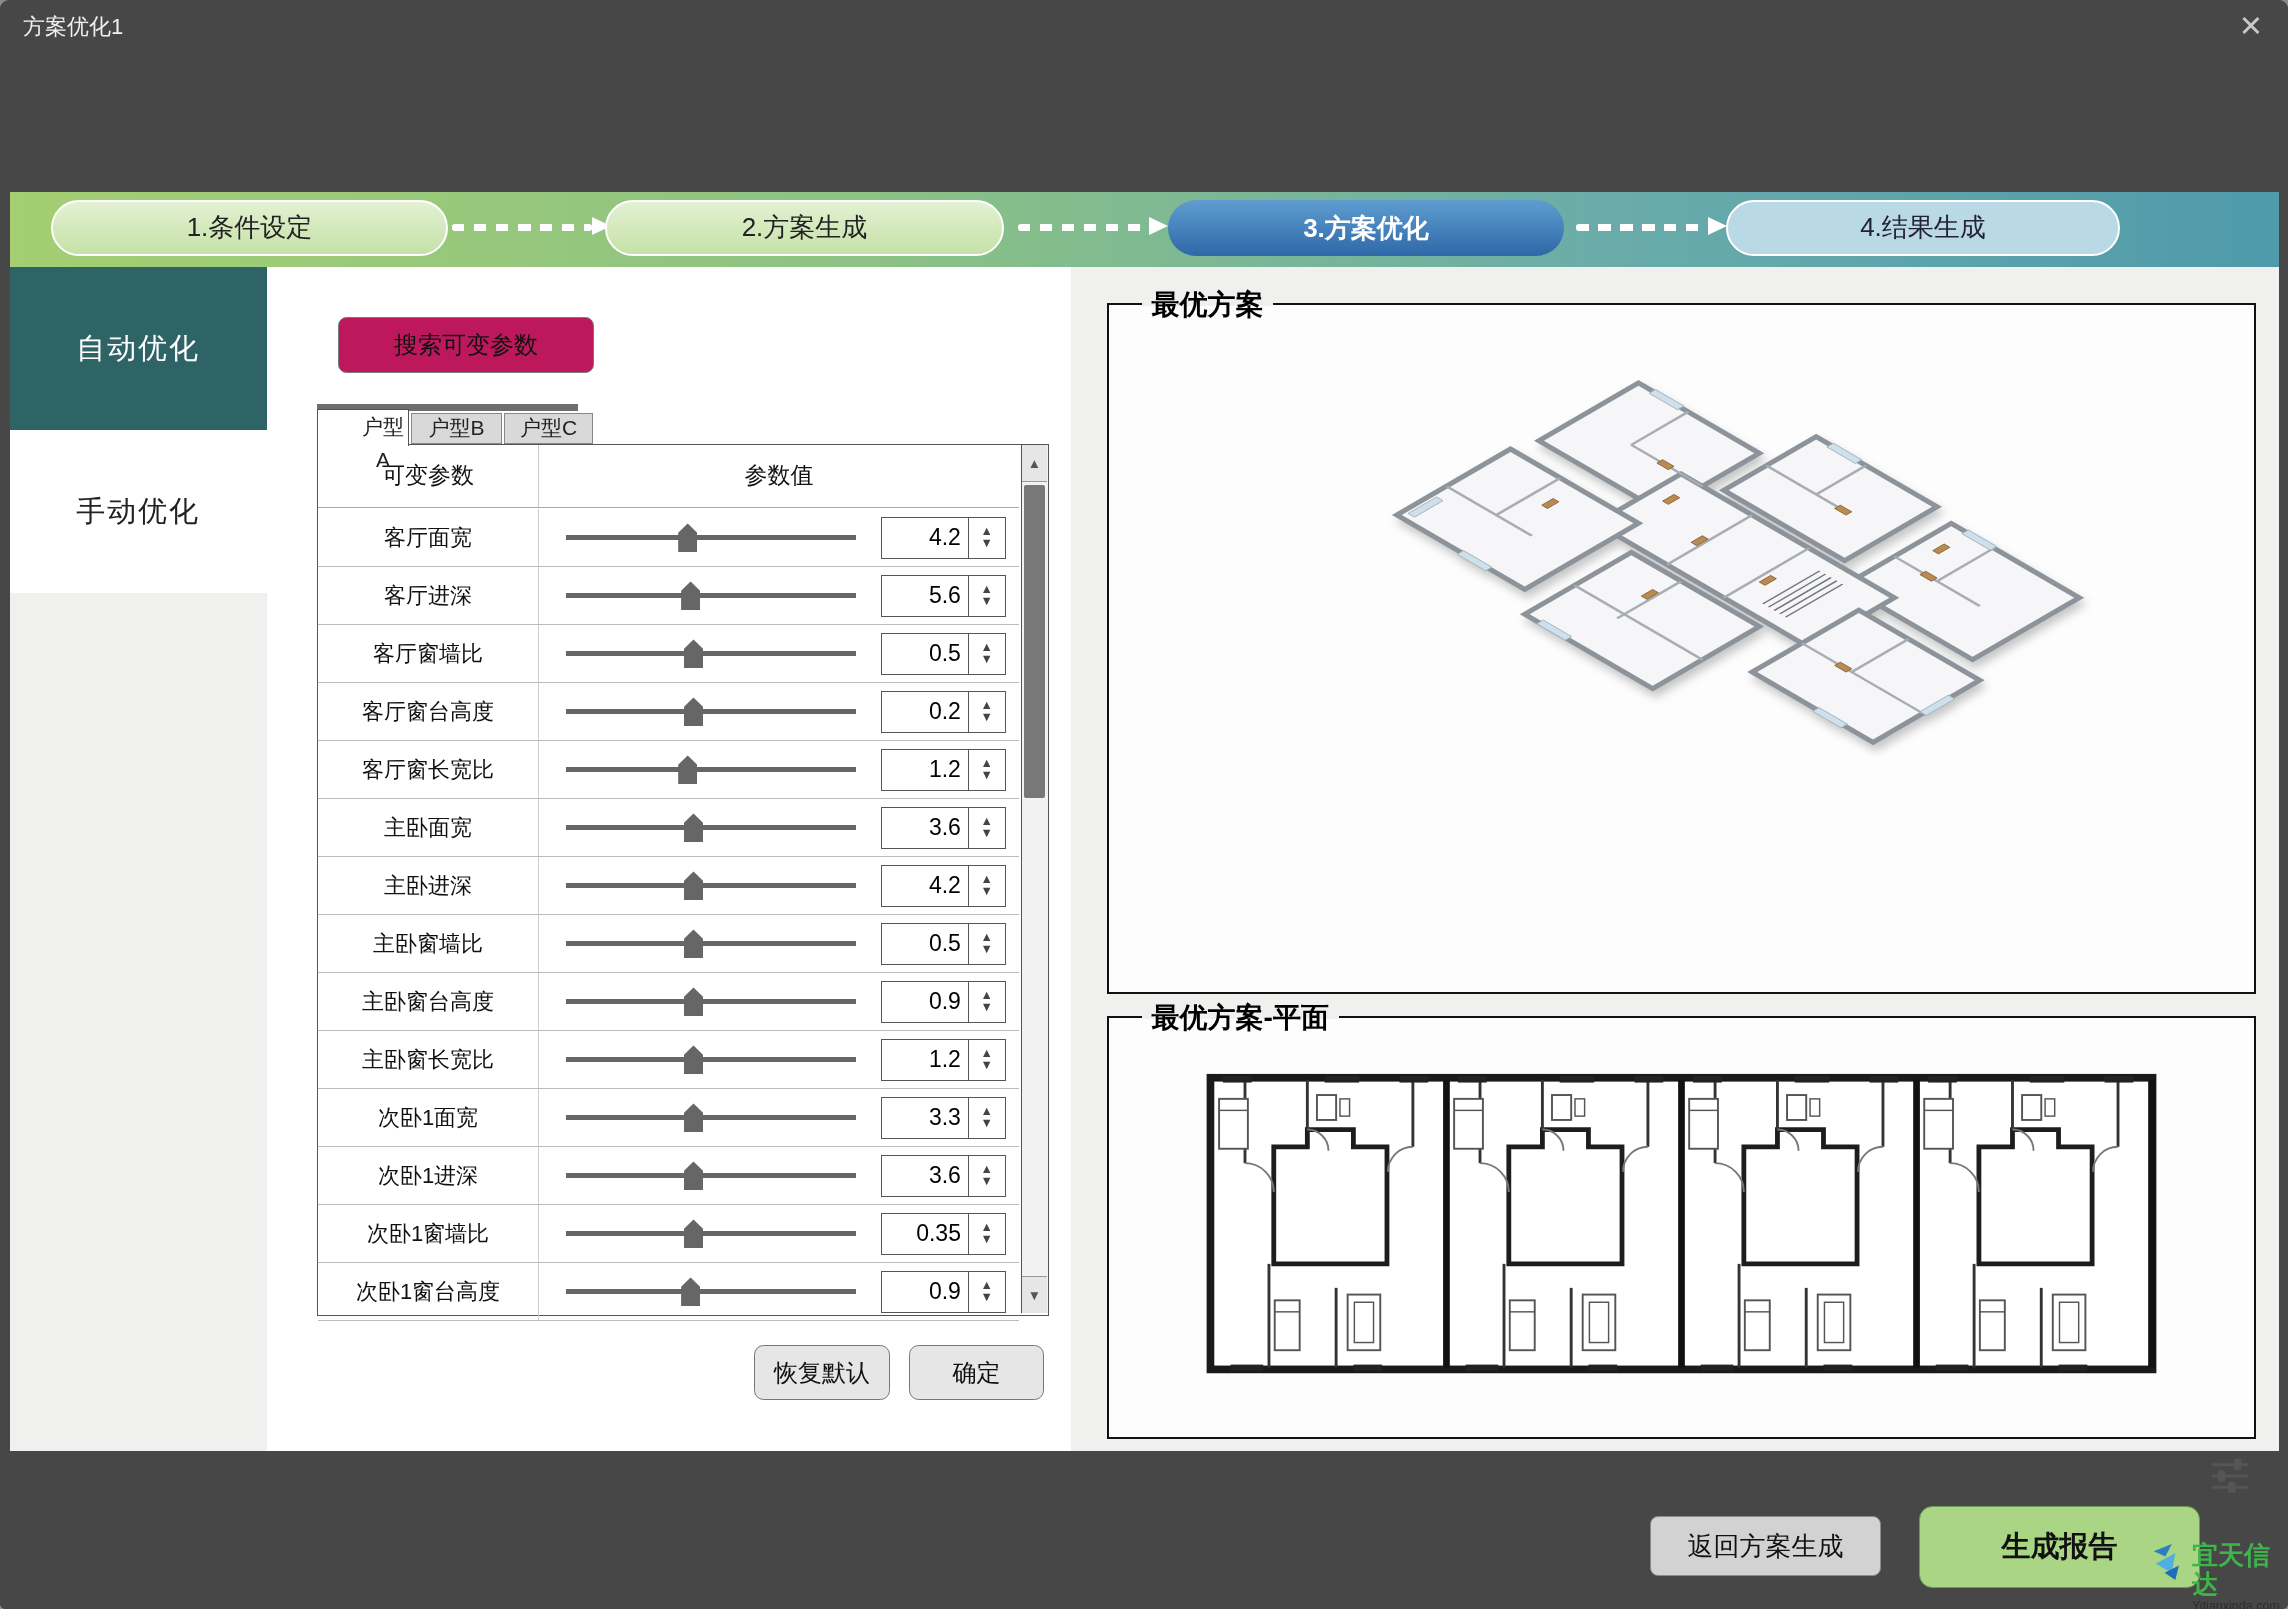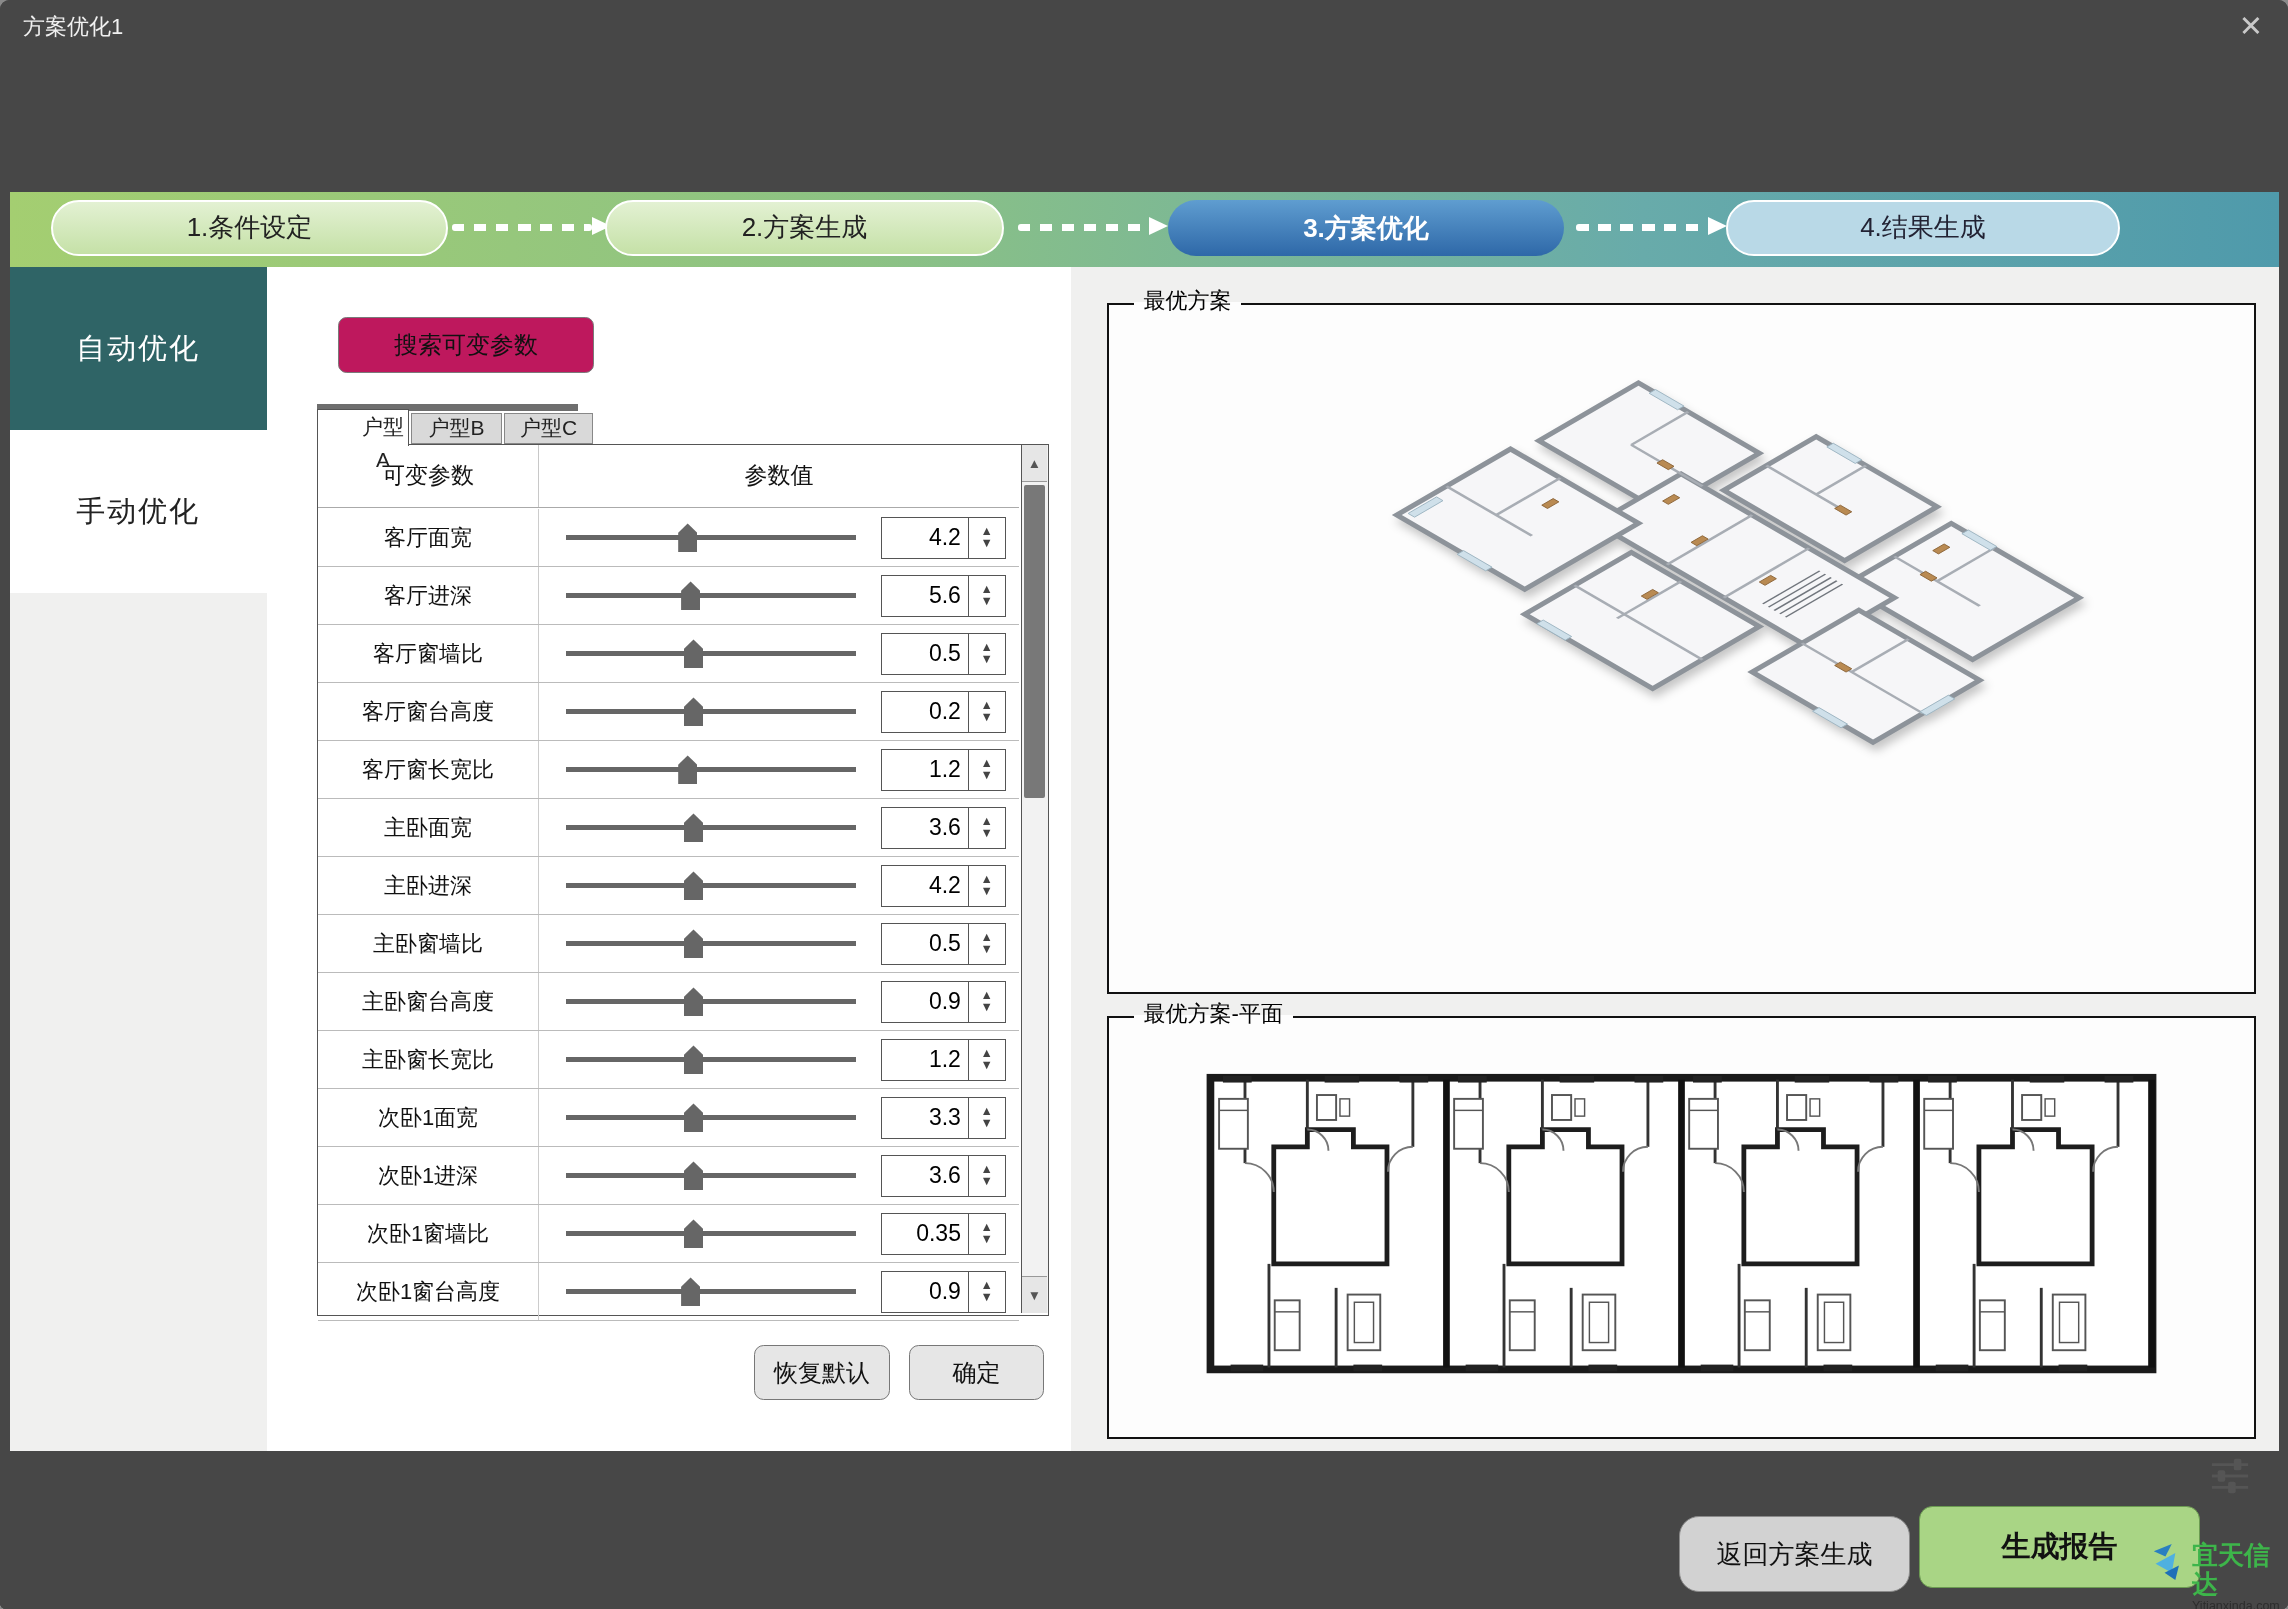--- a/index.html
+++ b/index.html
@@ -87,32 +87,32 @@
   .small-btn { position:absolute; top:1345px; height:55px; background:#e6e6e6; border:1.9px solid #777;
                border-radius:9.6px; font-size:24px; color:#111; cursor:pointer; }
   .restore-btn { left:754px; width:136px; }
   .confirm-btn { left:909px; width:135px; }
 
   
   .preview-bg { position:absolute; left:1071px; top:267px; width:1208px; height:1184px; background:#f0f0ef; }
   .gbox { position:absolute; border:2.9px solid #111; background:#fdfdfd; }
   .gbox1 { left:1107px; top:303px; width:1149px; height:691px; }
   .gbox2 { left:1107px; top:1016px; width:1149px; height:423px; }
-  .gbox-legend { position:absolute; top:-19px; left:25px; padding:0 9.6px; font-size:22px; font-weight:normal; color:#000;
+  .gbox-legend { position:absolute; top:-19px; left:33px; padding:0 9.6px; font-size:28px; font-weight:bold; color:#000;
                  background:linear-gradient(180deg,#f0f0ef 52%,#fdfdfd 52%); }
   .axon-wrap { position:absolute; inset:7.7px; display:flex; align-items:center; justify-content:center; }
   .plan-wrap { position:absolute; left:0; top:54px; width:100%; display:flex; justify-content:center; }
 
   
   .pbar { position:absolute; left:37px; top:1462px; width:2163px; height:30px; background:#fff; border:1.9px solid #8a8a8a; }
   .pfill { height:100%; background:#3c6868; }
   .ptext { position:absolute; inset:0; text-align:center; line-height:26px; font-size:22px; color:#000; }
   .sliders-icon { position:absolute; left:2208px; top:1456px; cursor:pointer; }
-  .back-btn { position:absolute; left:1650px; top:1516px; width:231px; height:76px; background:#d2d2d2;
-              border:1.9px solid #8a8a8a; border-radius:20px; font-size:26px; color:#111; cursor:pointer;margin-left:29px; }
+  .back-btn { position:absolute; left:1650px; top:1516px; width:231px; height:60px; background:#d2d2d2;
+              border:1.9px solid #8a8a8a; border-radius:8px; font-size:26px; color:#111; cursor:pointer; }
   .report-btn { position:absolute; left:1919px; top:1506px; width:281px; height:82px; background:#a9d585;
                 border:1.9px solid #6b9b51; border-radius:13.4px; font-size:29px; font-weight:bold; color:#111; cursor:pointer; }
   .bottom-frame { position:absolute; left:0; top:1595px; width:2288px; height:14.4px; background:#474747; }
   .side-frame-l { position:absolute; left:0; top:53px; width:9.6px; height:1556px; background:#474747; }
   .side-frame-r { position:absolute; right:0; top:53px; width:9.6px; height:1556px; background:#474747; }
 
   .watermark { position:absolute; left:2152px; top:1541px; display:flex; gap:7.7px; z-index:5; align-items:flex-start; }
   .wm-name { font-size:26px; font-weight:bold; color:#3db54a; line-height:29px; }
   .wm-domain { font-size:12.5px; color:#2d2d2d; }
 

